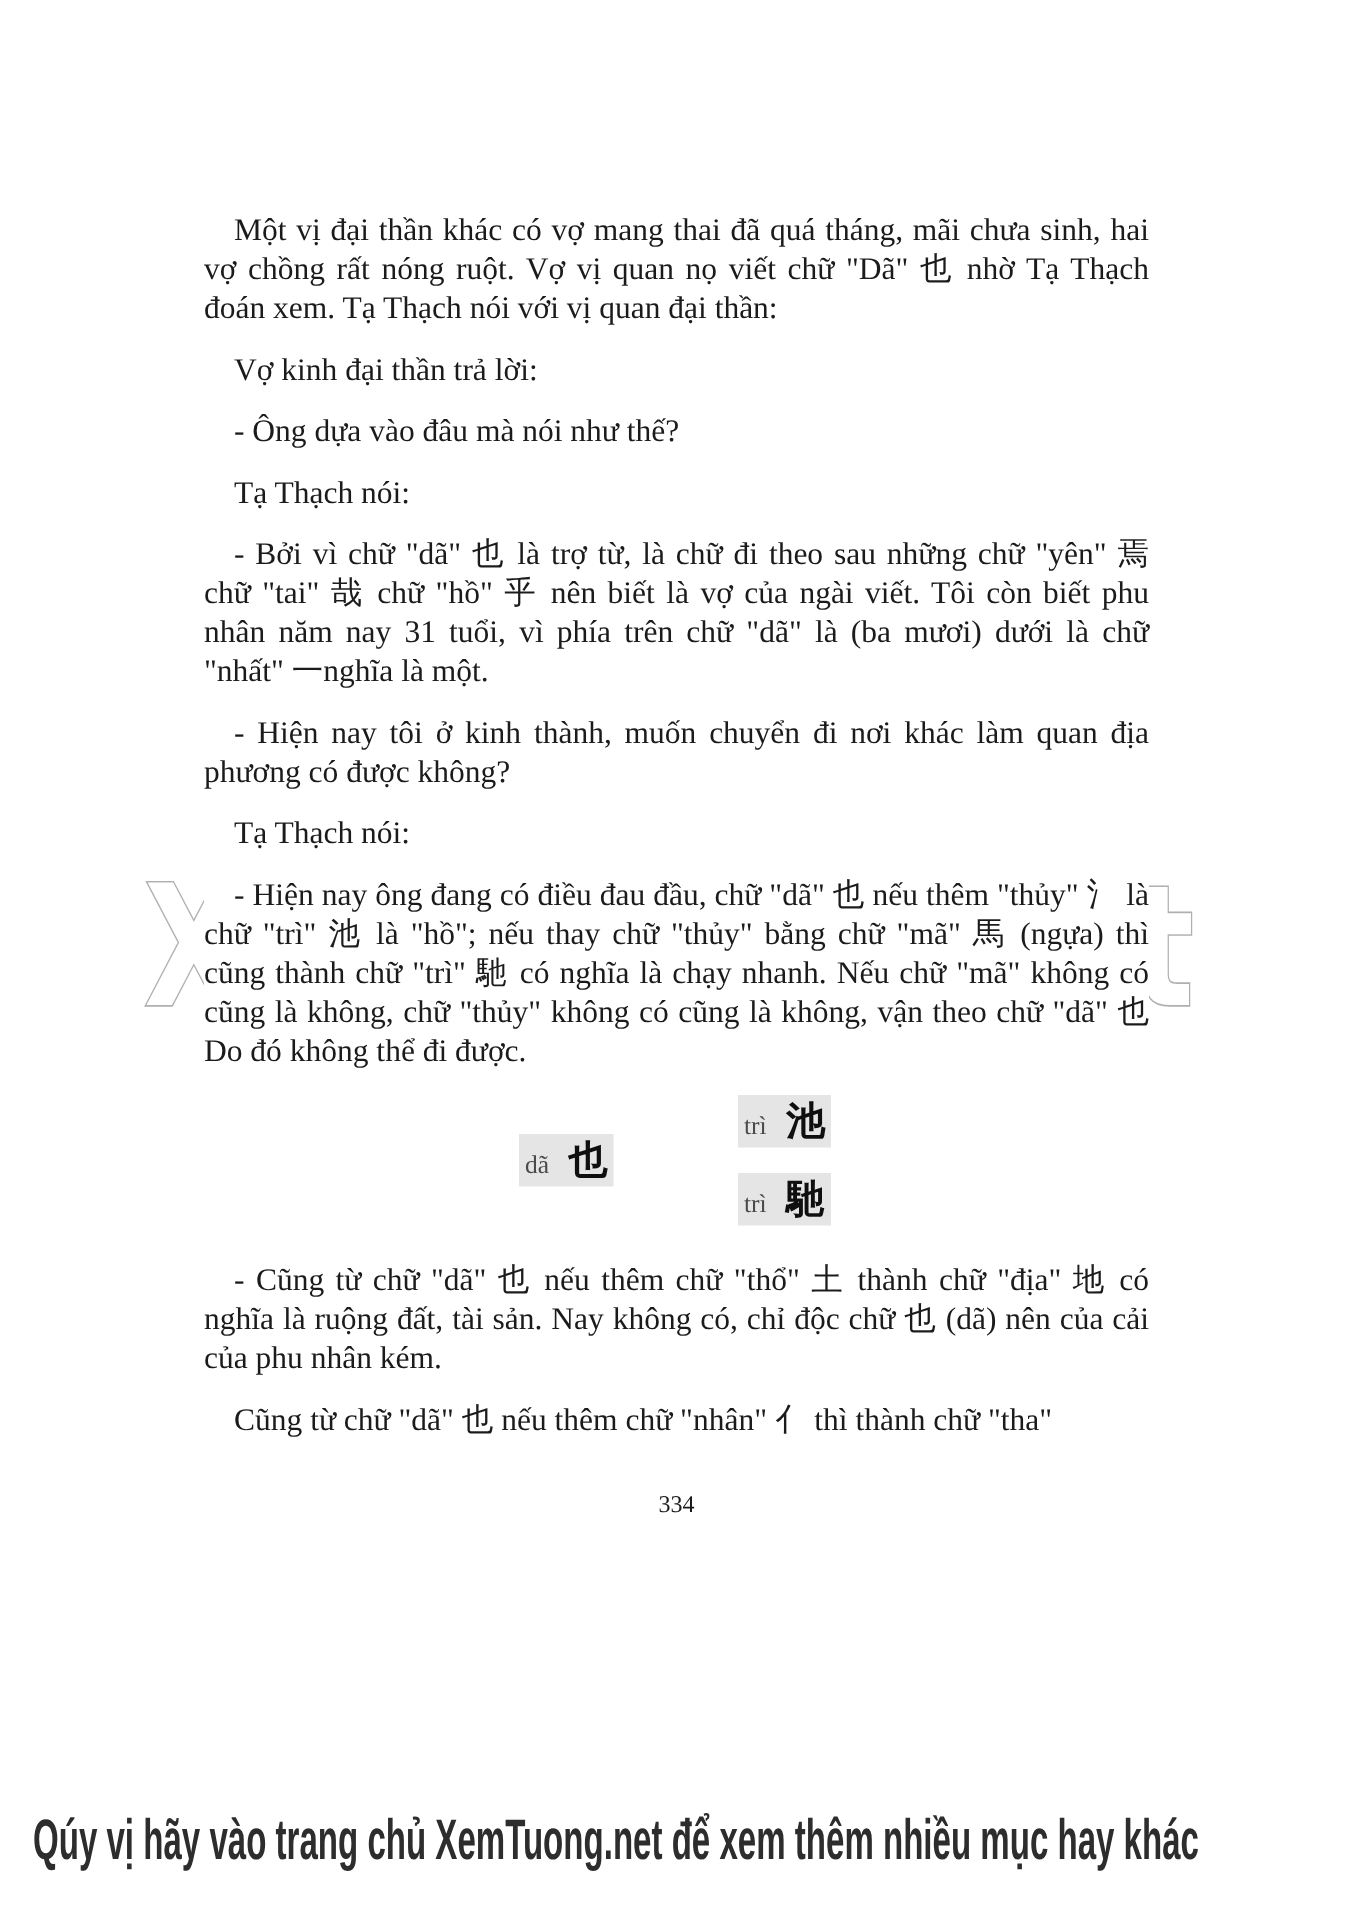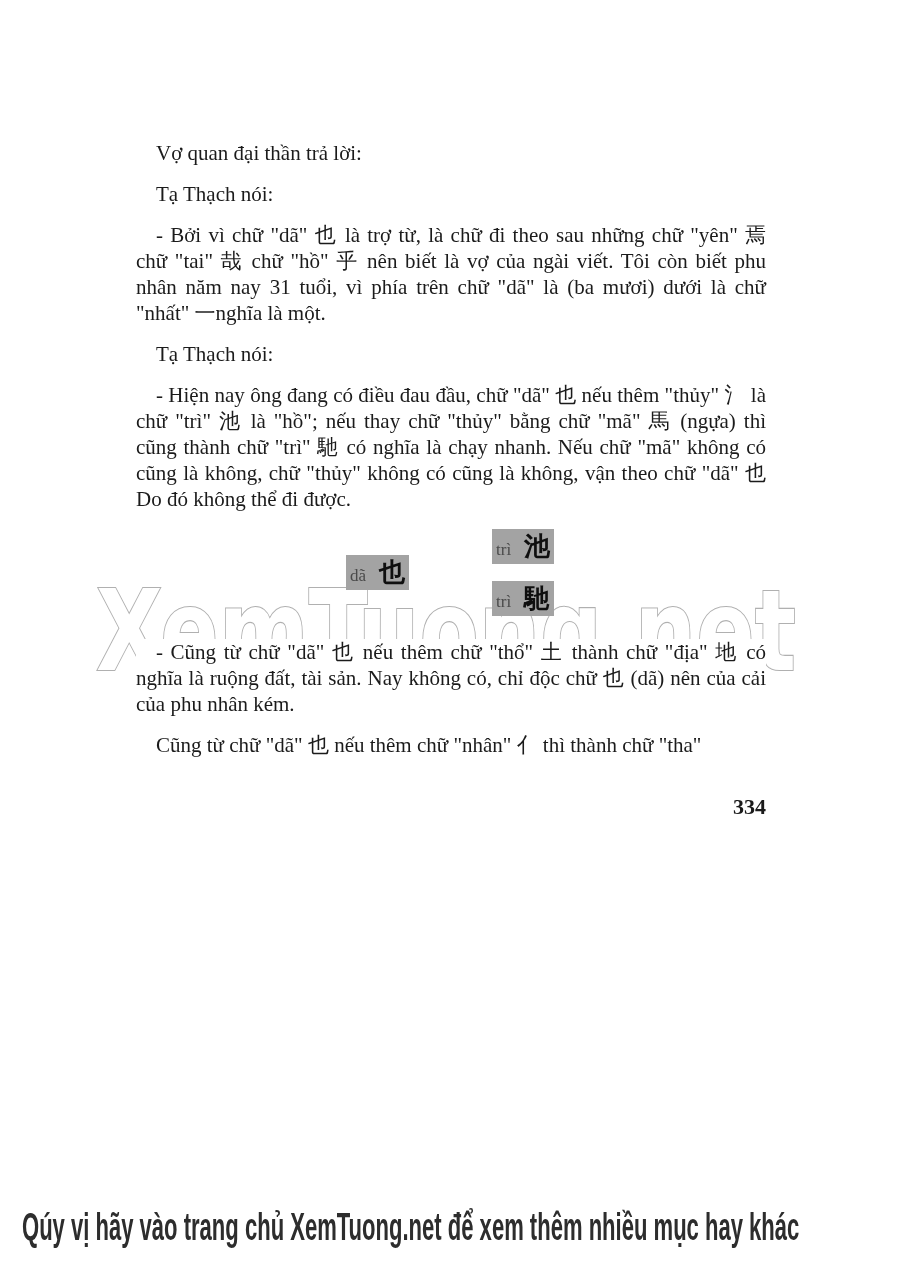--- a/index.html
+++ b/index.html
@@ -19,27 +19,27 @@
     padding:140px 134px 0 136px; 
   }
   .content p {
     margin:0 0 15px 0;
     font-size:21px; line-height:26px;
     text-align:justify; text-indent:20px;
     background:#ffffff; 
   }
   
   .diagram { position:relative; height:100px; margin:4px 0 12px 0; }
-  .pair { position:absolute; display:inline-flex; align-items:baseline; white-space:nowrap; background:#a3a3a3; padding:0 4px; }
+  .pair { position:absolute; display:inline-flex; align-items:baseline; white-space:nowrap; background:#e5e5e5; padding:0 4px; }
   .pair .plabel { font-size:17px; color:#4a4a4a; margin-right:13px; }
   .pair .pchar  { font-size:26px; font-weight:bold; color:#0f0f0f; }
   .pair-tri-top    { left:356px; top:2px; }
   .pair-da         { left:210px; top:28px;text-align:center; }
   .pair-tri-bottom { left:356px; top:54px; }
-  .page-number { text-align:right; font-size:22px; margin-top:36px; background:#fff;font-weight:bold; }
+  .page-number { text-align:center; font-size:16px; margin-top:36px; background:#fff; }
   
   .footer {
     position:absolute; left:22px; top:1206px; z-index:2;
     font-family:"Liberation Sans", sans-serif; font-weight:bold;
     font-size:38px; color:#2d2d2d; white-space:nowrap;
     transform:scaleX(0.58); transform-origin:left top;
   }
   .footer span { color:inherit; text-decoration:none; }
 </style>
 </head>
@@ -47,23 +47,26 @@
 
 <div class="page">
 
   <svg class="watermark-svg" width="712" height="145" viewBox="0 0 712 145" aria-hidden="true">
     <text x="4" y="100" textLength="700" lengthAdjust="spacingAndGlyphs" stroke="#b0b0b0">XemTuong.net</text>
   </svg>
 
   <div class="content">
 
     <div id="paras-before">
-        <p>Vợ quan đại thần trả lời:</p>
+        <p>Một vị đại thần khác có vợ mang thai đã quá tháng, mãi chưa sinh, hai vợ chồng rất nóng ruột. Vợ vị quan nọ viết chữ "Dã" 也 nhờ Tạ Thạch đoán xem. Tạ Thạch nói với vị quan đại thần:</p>
+        <p>Vợ kinh đại thần trả lời:</p>
+        <p>- Ông dựa vào đâu mà nói như thế?</p>
         <p>Tạ Thạch nói:</p>
         <p>- Bởi vì chữ "dã" 也 là trợ từ, là chữ đi theo sau những chữ "yên" 焉 chữ "tai" 哉 chữ "hồ" 乎 nên biết là vợ của ngài viết. Tôi còn biết phu nhân năm nay 31 tuổi, vì phía trên chữ "dã" là (ba mươi) dưới là chữ "nhất" 一nghĩa là một.</p>
+        <p>- Hiện nay tôi ở kinh thành, muốn chuyển đi nơi khác làm quan địa phương có được không?</p>
         <p>Tạ Thạch nói:</p>
         <p>- Hiện nay ông đang có điều đau đầu, chữ "dã" 也 nếu thêm "thủy" 氵 là chữ "trì" 池 là "hồ"; nếu thay chữ "thủy" bằng chữ "mã" 馬 (ngựa) thì cũng thành chữ "trì" 馳 có nghĩa là chạy nhanh. Nếu chữ "mã" không có cũng là không, chữ "thủy" không có cũng là không, vận theo chữ "dã" 也 Do đó không thể đi được.</p>
       </div>
 
     <div class="diagram">
       <span class="pair pair-tri-top">
         <span class="plabel">trì</span>
         <span class="pchar">池</span>
       </span>
       <span class="pair pair-da">

